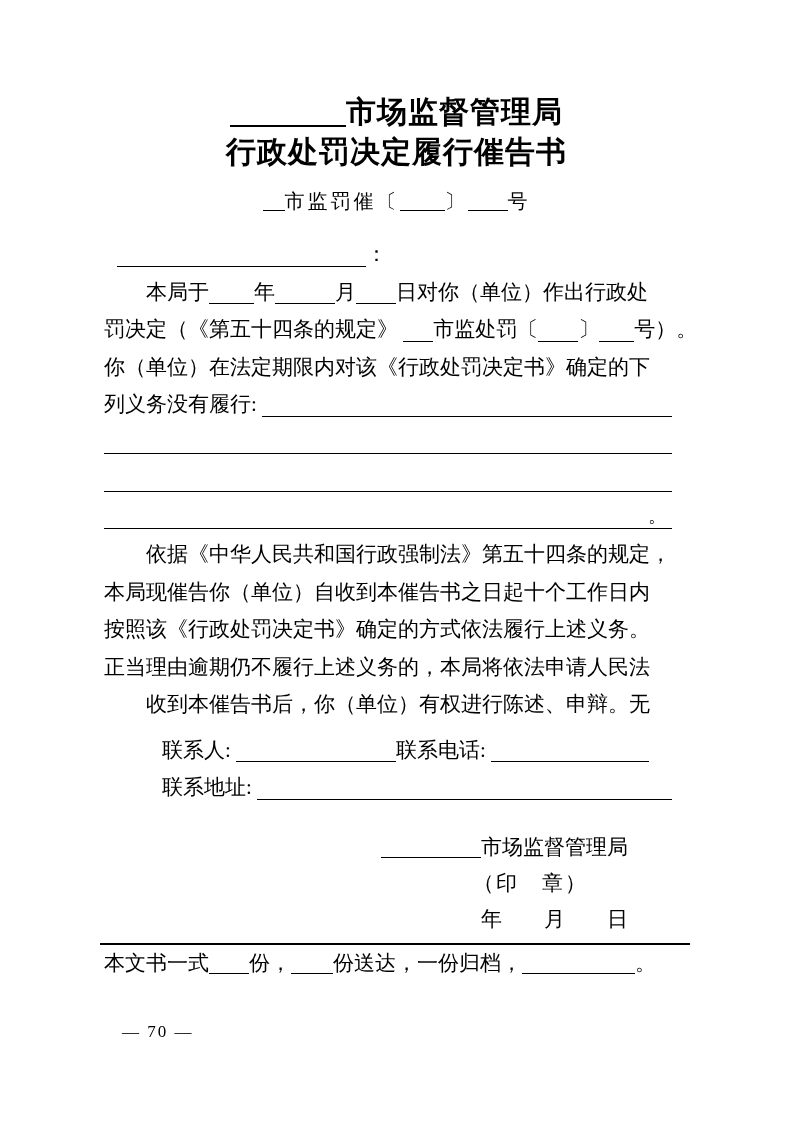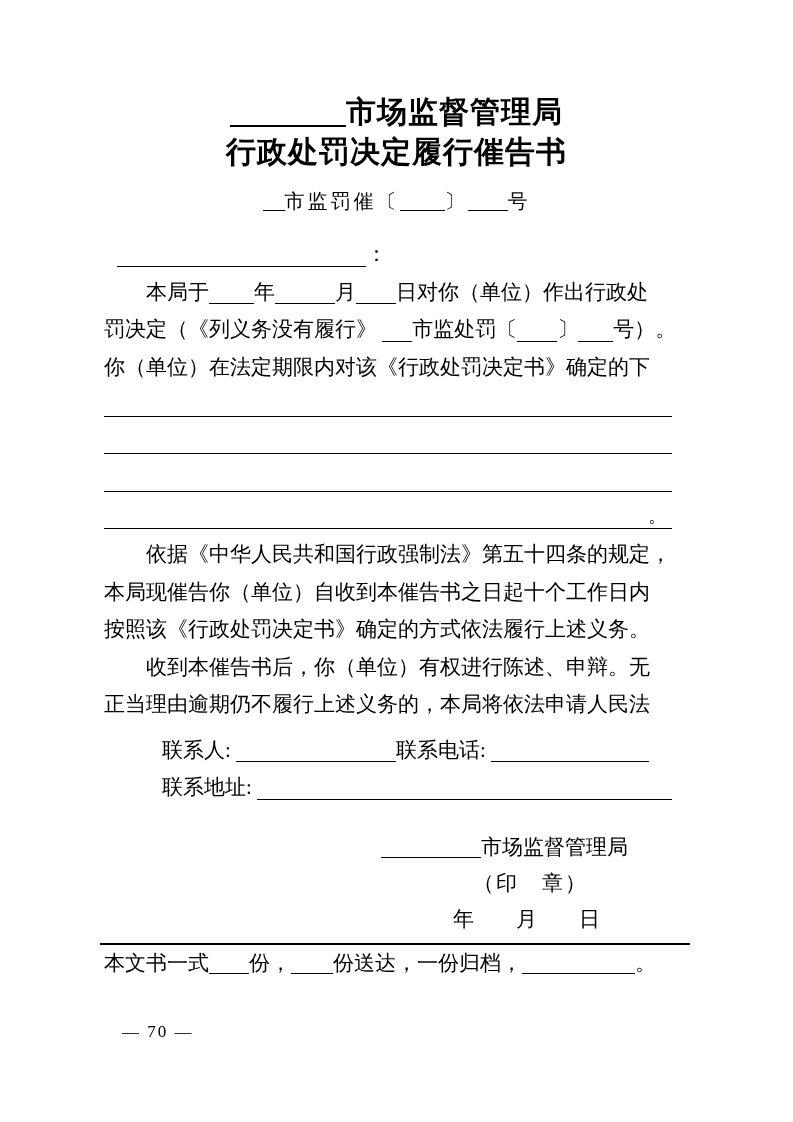--- a/index.html
+++ b/index.html
@@ -38,21 +38,21 @@
   .period-mark{position:absolute;right:6px;bottom:11px;font-size:18px;line-height:18px;}
 
   
   .contact{margin-top:8px;padding-left:58px;}
 
   
   .signature{margin-top:22px;}
   .signature .tline{justify-content:flex-end;height:36px;line-height:36px;}
   .signature .tline:nth-child(1){margin-right:44px;}
   .signature .tline:nth-child(2){margin-right:84px;letter-spacing:2px;}
-  .signature .tline:nth-child(3){margin-right:72px;}
+  .signature .tline:nth-child(3){margin-right:44px;}
 
   
   .rule{margin:6px 0 0 -4px;width:590px;border-top:2.8px solid #000;}
   .footnote{margin-top:2px;}
   .footnote .tline{height:32px;line-height:32px;}
   .footnote .tline .blank{margin-bottom:5px;}
   .pagenum{margin-top:42px;margin-left:18px;font-size:17px;letter-spacing:2px;height:22px;line-height:22px;}
 </style>
 </head>
 <body>
@@ -73,43 +73,43 @@
     </div>
 
   <div class="content">
 
     <div class="salutation">
         <div class="tline"><span class="blank" style="width: 249px;"></span><span class="txt">：</span></div>
       </div>
 
     <div>
         <div class="tline"><span class="indent"></span><span class="txt">本局于</span><span class="blank" style="width: 45px;"></span><span class="txt">年</span><span class="blank" style="width: 60px;"></span><span class="txt">月</span><span class="blank" style="width: 40px;"></span><span class="txt">日对你（单位）作出行政处</span></div>
-        <div class="tline"><span class="txt">罚决定（《列义务没有履行》 </span><span class="blank" style="width: 30px;"></span><span class="txt">市监处罚〔</span><span class="blank" style="width: 40px;"></span><span class="txt">〕</span><span class="blank" style="width: 35px;"></span><span class="txt">号）。</span></div>
+        <div class="tline"><span class="txt">罚决定（《第五十四条的规定》 </span><span class="blank" style="width: 30px;"></span><span class="txt">市监处罚〔</span><span class="blank" style="width: 40px;"></span><span class="txt">〕</span><span class="blank" style="width: 35px;"></span><span class="txt">号）。</span></div>
         <div class="tline"><span class="txt">你（单位）在法定期限内对该《行政处罚决定书》确定的下</span></div>
-        <div class="tline"><span class="blank fill"></span></div>
+        <div class="tline"><span class="txt">列义务没有履行: </span><span class="blank fill"></span></div>
       </div>
 
     <div class="ruled-wrap">
       <div>
           <div class="tline"><span class="blank fill"></span></div>
           <div class="tline"><span class="blank fill"></span></div>
           <div class="tline"><span class="blank fill"></span></div>
         </div>
       <span class="period-mark">。</span>
     </div>
 
     <div>
         <div class="tline"><span class="indent"></span><span class="txt">依据《中华人民共和国行政强制法》第五十四条的规定，</span></div>
         <div class="tline"><span class="txt">本局现催告你（单位）自收到本催告书之日起十个工作日内</span></div>
         <div class="tline"><span class="txt">按照该《行政处罚决定书》确定的方式依法履行上述义务。</span></div>
       </div>
 
     <div>
+        <div class="tline"><span class="txt">正当理由逾期仍不履行上述义务的，本局将依法申请人民法</span></div>
         <div class="tline"><span class="indent"></span><span class="txt">收到本催告书后，你（单位）有权进行陈述、申辩。无</span></div>
-        <div class="tline"><span class="txt">正当理由逾期仍不履行上述义务的，本局将依法申请人民法</span></div>
       </div>
 
     <div class="contact">
         <div class="tline"><span class="txt">联系人: </span><span class="blank" style="width: 160px;"></span><span class="txt">联系电话: </span><span class="blank" style="width: 158px;"></span></div>
         <div class="tline"><span class="txt">联系地址: </span><span class="blank fill"></span></div>
       </div>
 
     <div class="signature">
         <div class="tline"><span class="blank" style="width: 100px;"></span><span class="txt">市场监督管理局</span></div>
         <div class="tline"><span class="txt">（印　章）</span></div>

